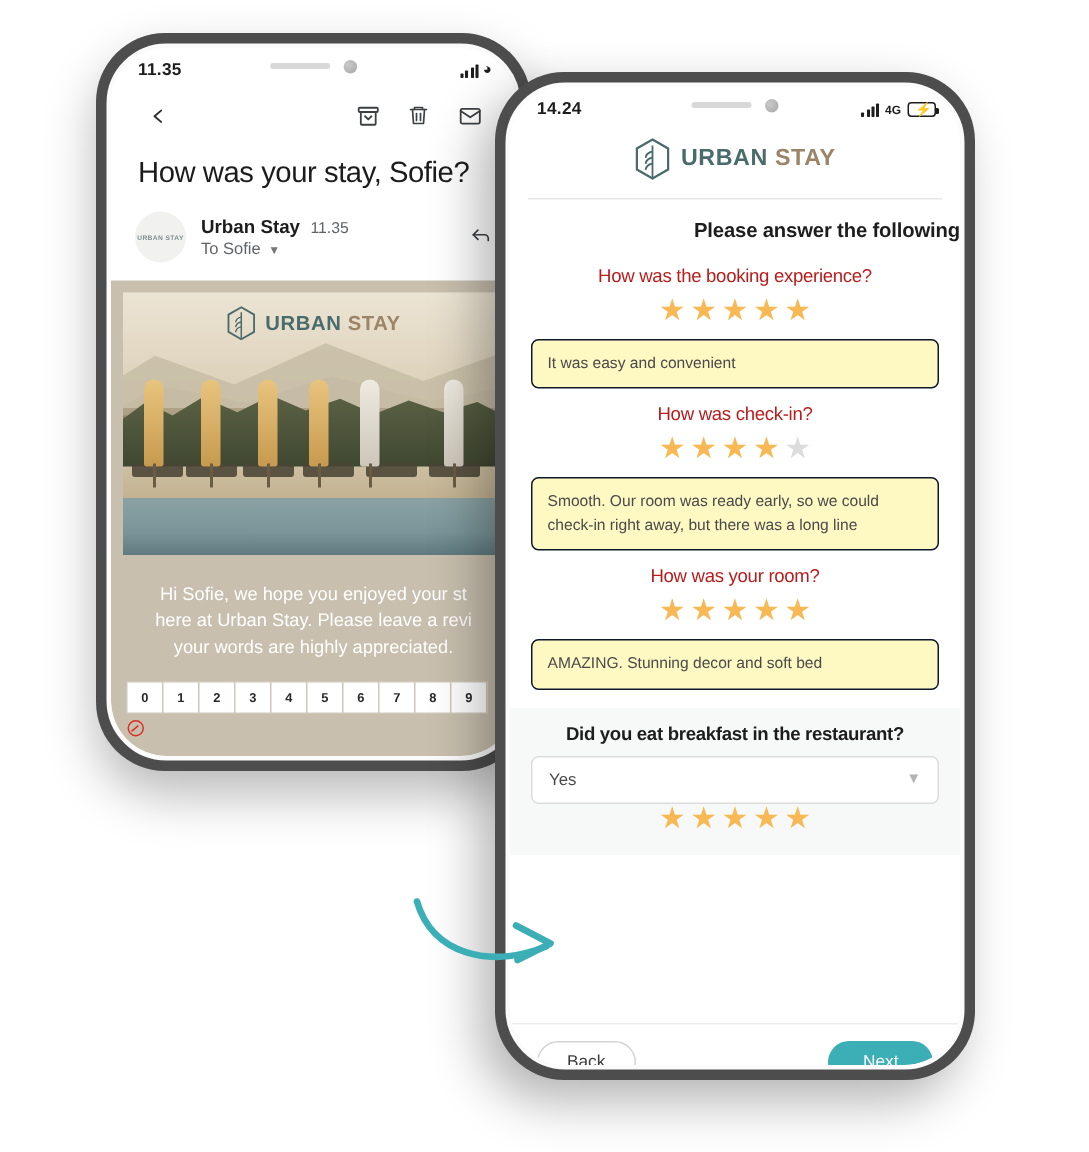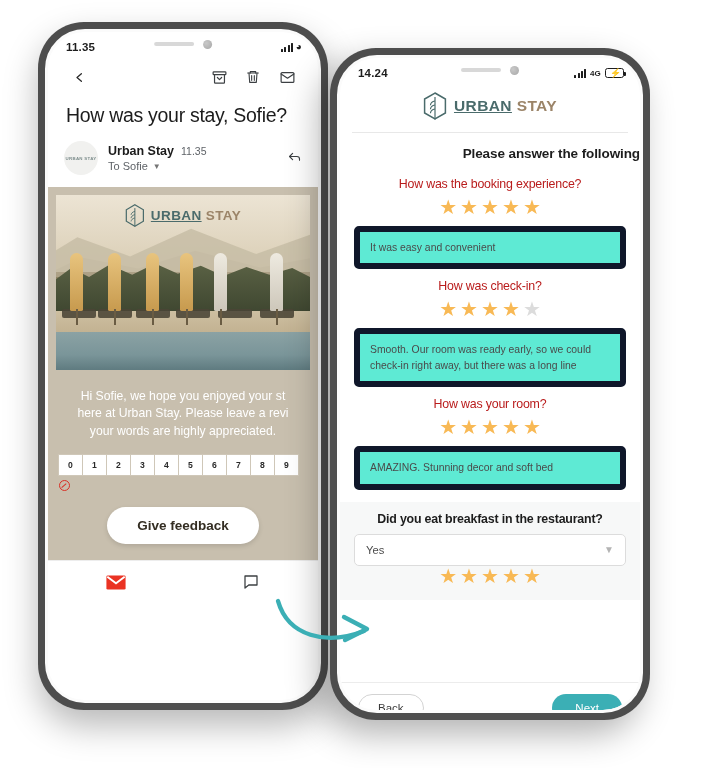--- a/index.html
+++ b/index.html
@@ -28,22 +28,22 @@
   }
   .screen {
     position: absolute;
     inset: 0;
     background: #ffffff;
     border-radius: 37px;
     overflow: hidden;
   }
 
   #phone1 {
-    left: 38px; top: 22px;
-    width: 290px; height: 688px;
+    left: 64px; top: 22px;
+    width: 290px; height: 492px;
     box-shadow: 0 16px 34px rgba(0,0,0,0.28);
   }
   #phone2 {
     left: 330px; top: 48px;
     width: 320px; height: 672px;
     box-shadow: -10px 14px 34px rgba(0,0,0,0.30);
     z-index: 5;
   }
 
   
@@ -178,21 +178,21 @@
     position: absolute; bottom: 30%; width: 34px; height: 9px;
     background: #4a4435; border-radius: 2px; opacity:.88;
   }
   .hero-logo {
     position: absolute; left: 50%; top: 9px; transform: translateX(-50%);
     display: flex; align-items: center; gap: 6px; z-index: 3;
   }
 
   .logo-hex { display: block; }
   .logo-text { font-size: 15.5px; font-weight: bold; letter-spacing: .4px; white-space: nowrap; }
-  .logo-text .u { color: #4a6b6b; text-decoration: underline; }
+  .logo-text .u { color: #4a6b6b; }
   .logo-text .s { color: #9b8468; }
   .hero-logo .logo-text { font-size: 13.5px; }
 
   .email-msg {
     color: #ffffff; font-size: 12.2px; line-height: 1.42;
     text-align: center; padding: 18px 6px 14px 6px;
     white-space: nowrap;
   }
   .nps-q {
     font-size: 8.4px; color: #eae4d8; text-align: center;
@@ -249,22 +249,22 @@
   }
   .q-block { padding: 10px 14px 0 14px; }
   .q-text {
     text-align: center; font-size: 12.4px; color: #b91c1c;
     padding-bottom: 6px; letter-spacing: -0.2px;
   }
   .stars { display: flex; justify-content: center; gap: 3px; padding-bottom: 9px; }
   .star { font-size: 20px; line-height: 1; color: #F8B955; }
   .star.off { color: #dcdcdc; }
   .answer-box {
-    border: 6px solid #0f172a; border-radius: 5px;
-    background: #5eead4;
+    border: 1px solid #0f172a; border-radius: 5px;
+    background: #fef9c3;
     padding: 8px 10px;
     font-size: 10.4px; color: #4a4a4a; line-height: 1.48;
   }
   .gray-panel { background: #f7f8f8; padding: 10px 14px 12px 14px; margin-top: 12px; }
   .gp-title {
     text-align: center; font-size: 12.4px; font-weight: bold;
     color: #1d1d1d; padding-bottom: 8px; letter-spacing: -0.2px;
   }
   .select-box {
     border: 1px solid #dcdcdc; border-radius: 5px; background: #ffffff;

